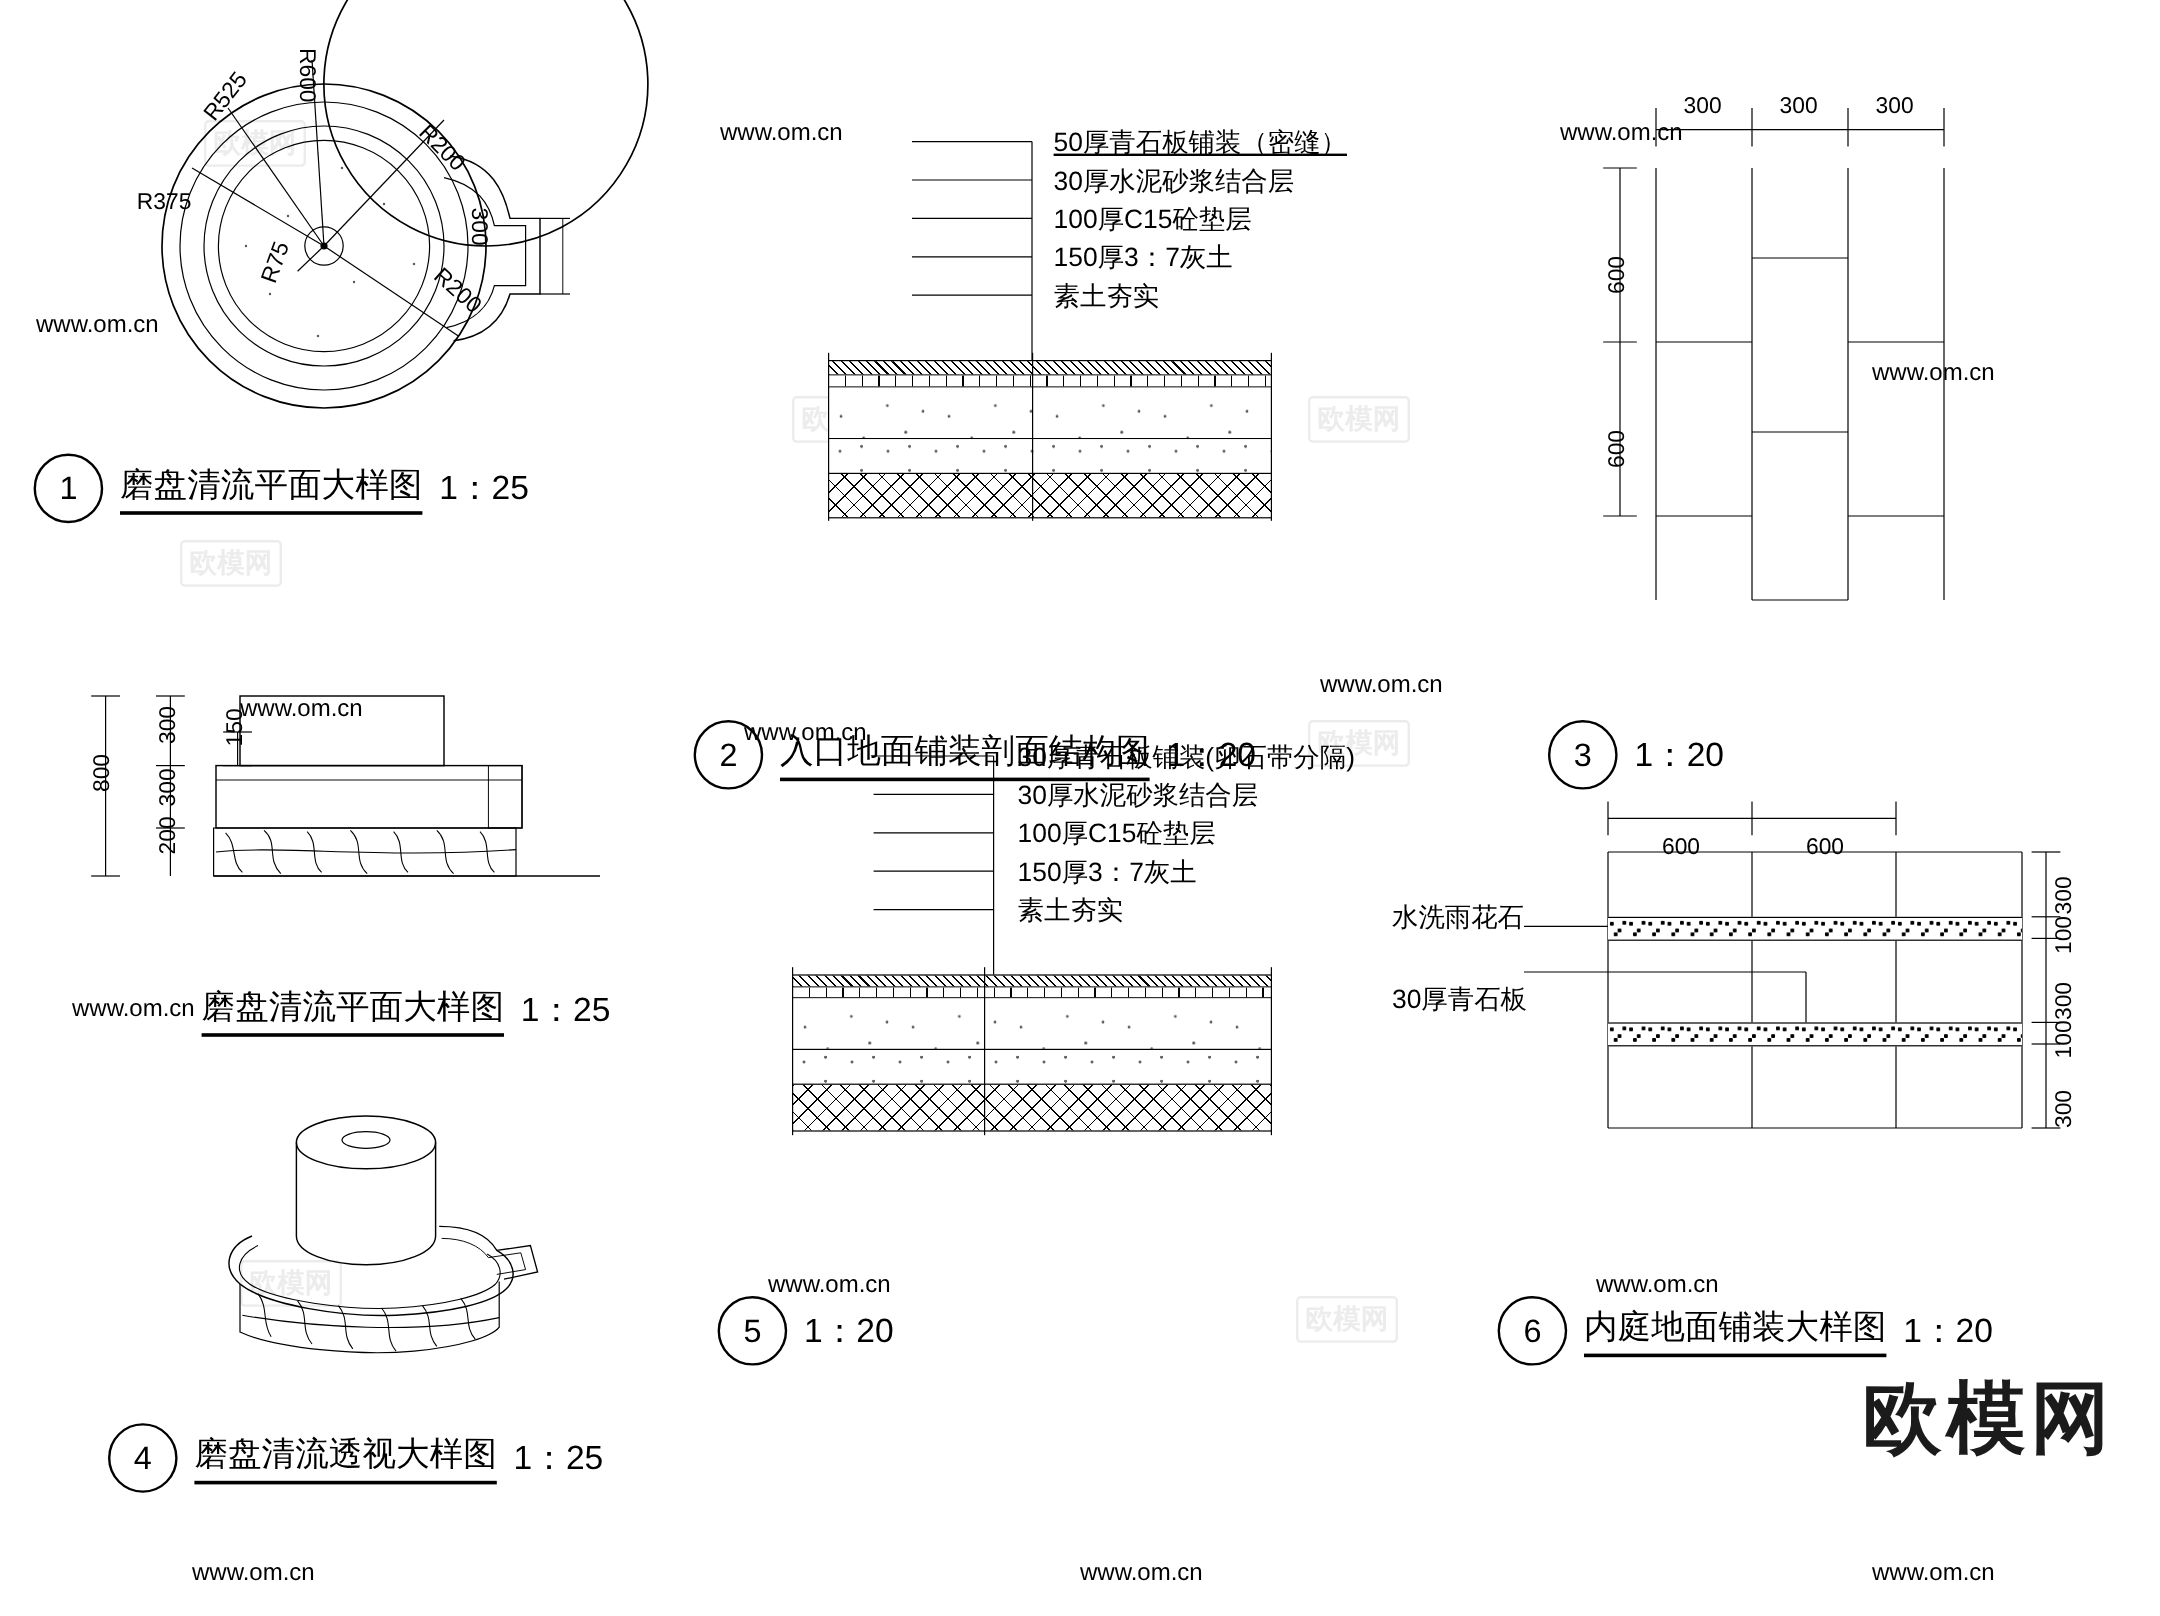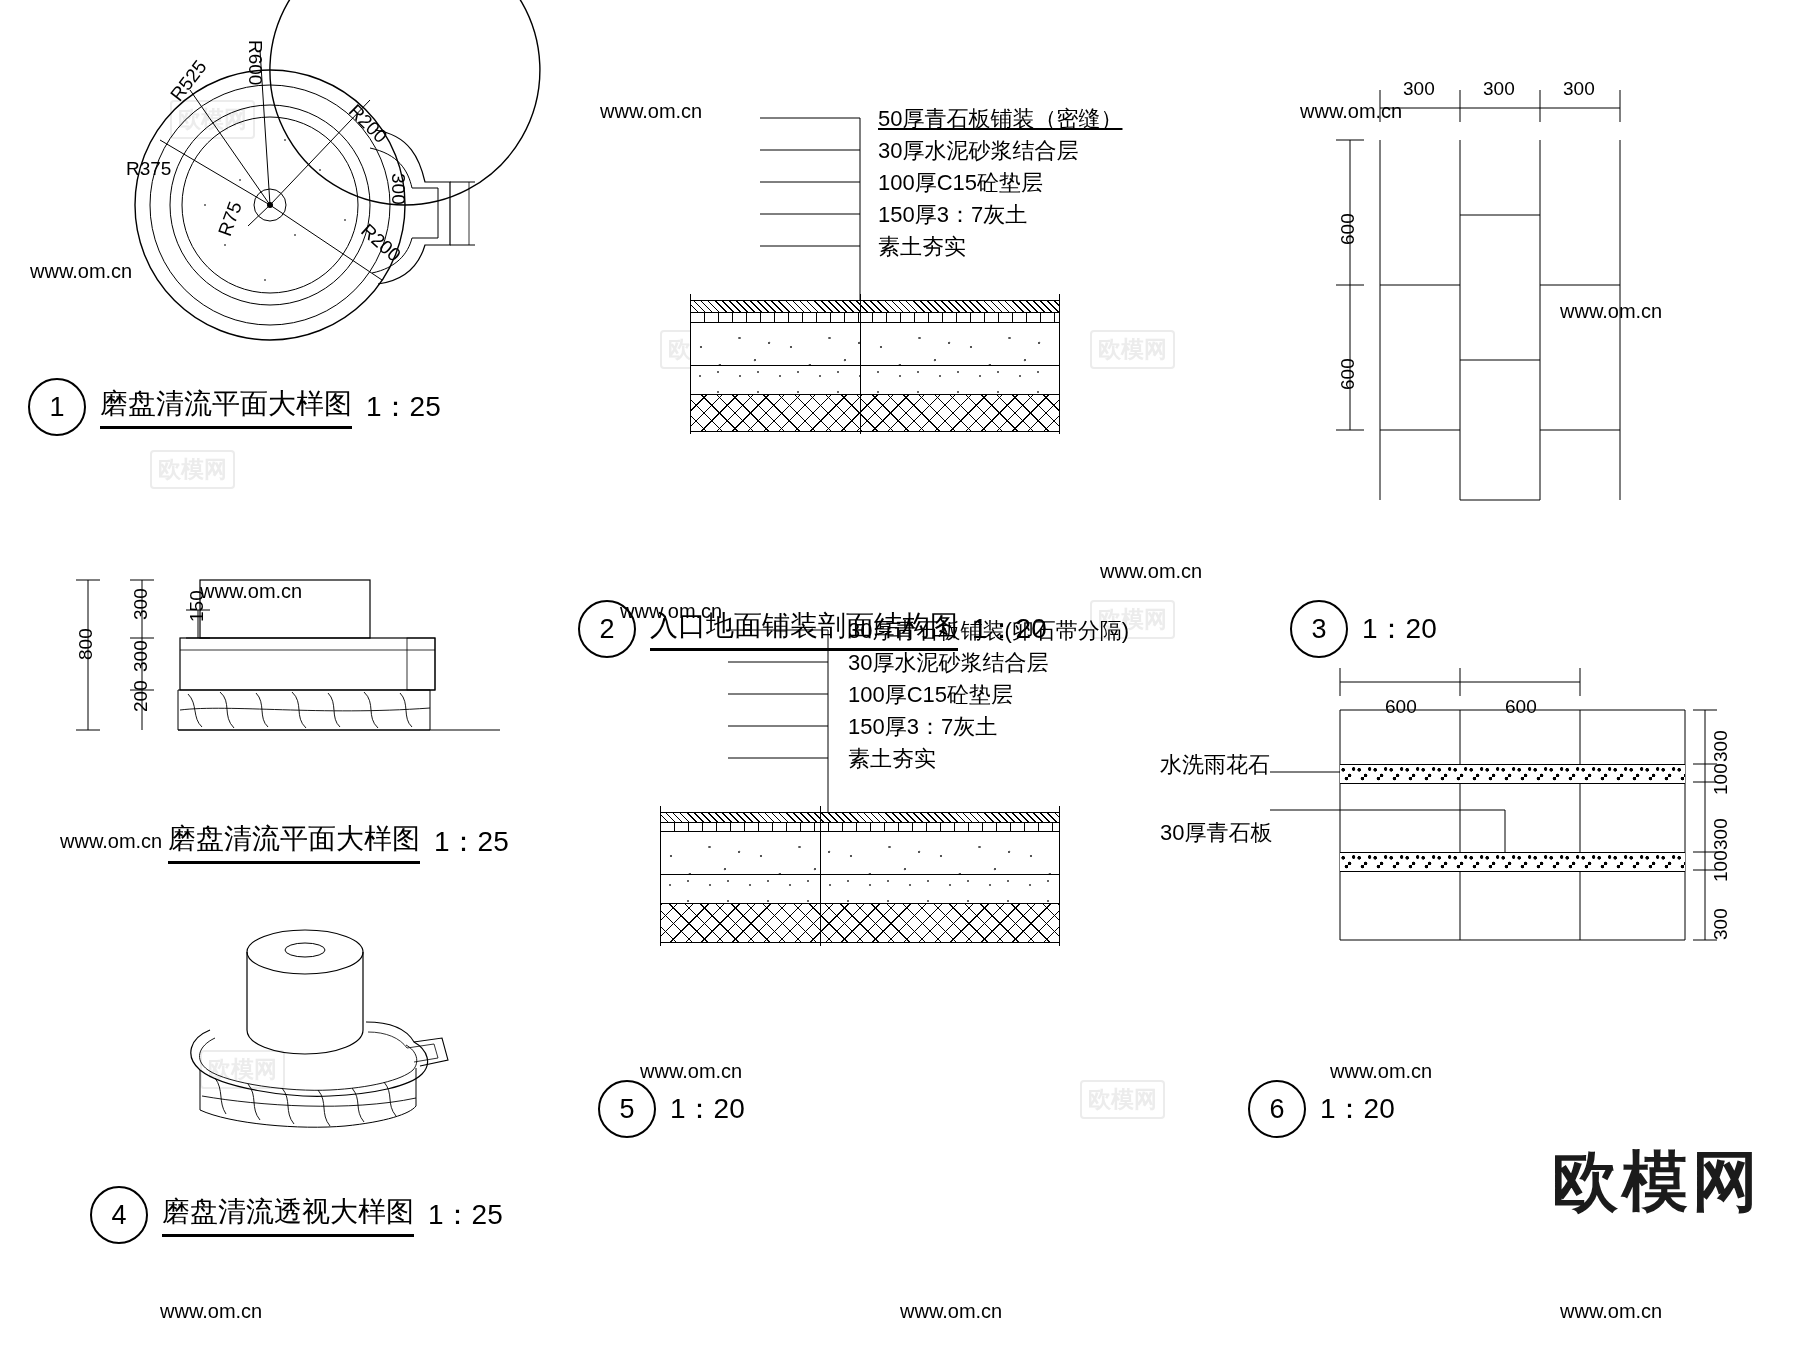--- a/index.html
+++ b/index.html
@@ -118,21 +118,21 @@
       <line x1="150" y1="175" x2="70" y2="60"></line>
       <line x1="150" y1="175" x2="140" y2="20"></line>
       <line x1="150" y1="175" x2="250" y2="70"></line>
       <line x1="150" y1="175" x2="128" y2="196"></line>
       <line x1="150" y1="175" x2="262" y2="250"></line>
     </g>
   </svg>
 
   <div class="dim vert" style="left:244px;top:40px;transform:rotate(0deg);">R600</div>
   <div class="dim" style="left:166px;top:70px;transform:rotate(-52deg);">R525</div>
-  <div class="dim" style="left:126px;top:158px;">R375</div>
+  <div class="dim" style="left:114px;top:158px;">R375</div>
   <div class="dim" style="left:345px;top:113px;transform:rotate(45deg);">R200</div>
   <div class="dim" style="left:358px;top:232px;transform:rotate(42deg);">R200</div>
   <div class="dim" style="left:213px;top:208px;transform:rotate(-70deg);">R75</div>
   <div class="dim" style="left:409px;top:173px;transform:rotate(90deg);transform-origin:left top;">300</div>
 
   <div class="title-row" style="left:28px;top:378px;">
     <div class="bubble">1</div>
     <div class="t-name">磨盘清流平面大样图</div>
     <div class="t-scale">1：25</div>
   </div>
@@ -360,20 +360,21 @@
   <div class="dim" style="left:1710px;top:795px;transform:rotate(-90deg);transform-origin:left top;">100</div>
   <div class="dim" style="left:1710px;top:850px;transform:rotate(-90deg);transform-origin:left top;">300</div>
   <div class="dim" style="left:1710px;top:882px;transform:rotate(-90deg);transform-origin:left top;">100</div>
   <div class="dim" style="left:1710px;top:940px;transform:rotate(-90deg);transform-origin:left top;">300</div>
 
   <div class="txt" style="left:1160px;top:752px;">水洗雨花石</div>
   <div class="txt" style="left:1160px;top:820px;">30厚青石板</div>
 
   <div class="title-row" style="left:1248px;top:1080px;">
     <div class="bubble">6</div>
+    <div class="t-name">内庭地面铺装大样图</div>
     <div class="t-scale">1：20</div>
   </div>
 
   <svg class="abs" style="left:170px;top:910px;" width="320" height="240">
 
     <ellipse cx="135" cy="42" rx="58" ry="22" fill="none" stroke="#000" stroke-width="1.2"></ellipse>
     <ellipse cx="135" cy="40" rx="20" ry="7" fill="none" stroke="#000" stroke-width="1"></ellipse>
     <path d="M77,42 L77,120 C77,134 104,144 135,144 C166,144 193,134 193,120 L193,42" fill="none" stroke="#000" stroke-width="1.2"></path>
 
     <path d="M40,120 C20,128 14,146 30,160 C52,178 118,188 160,186

